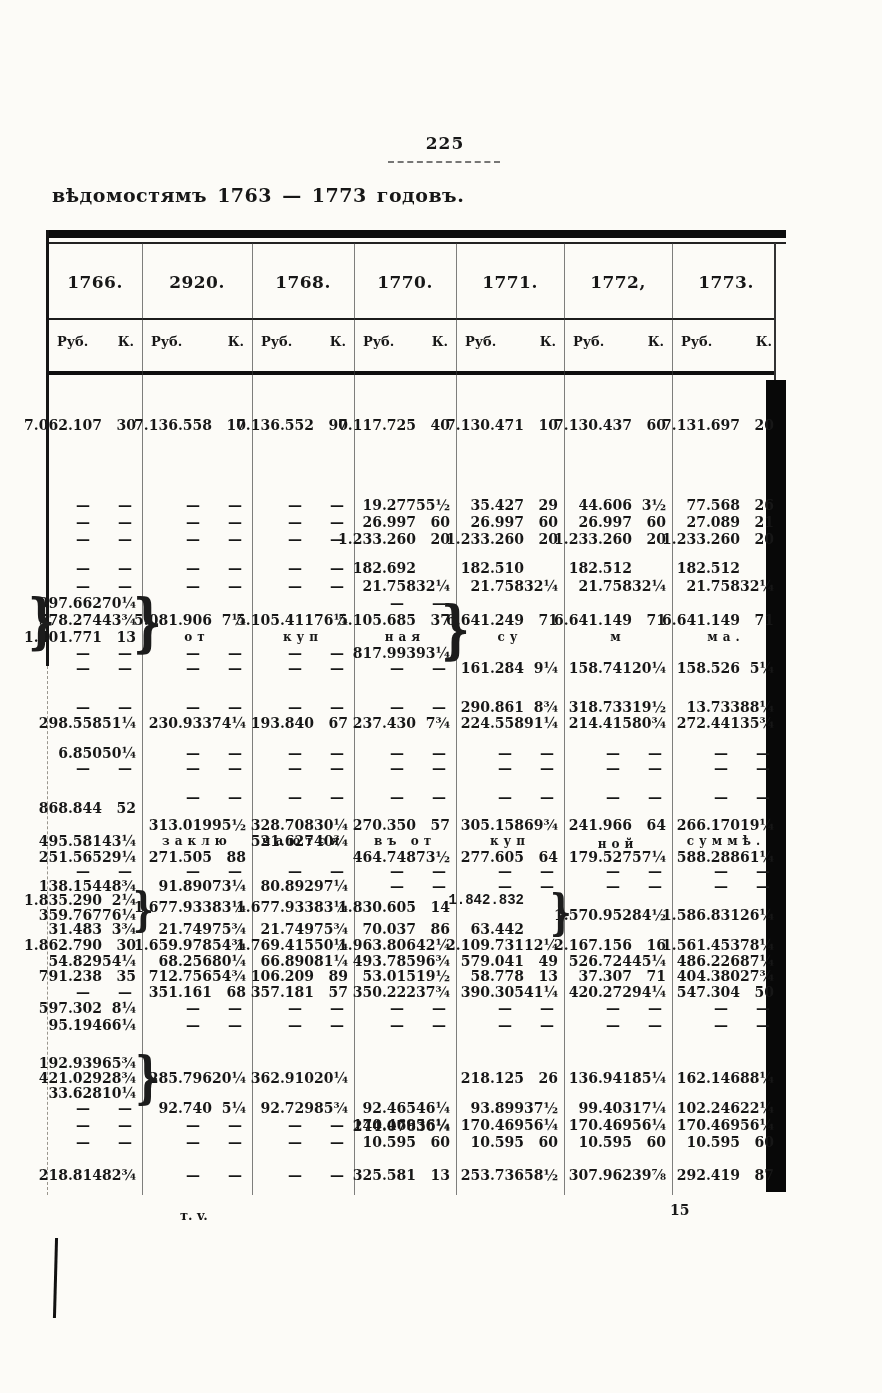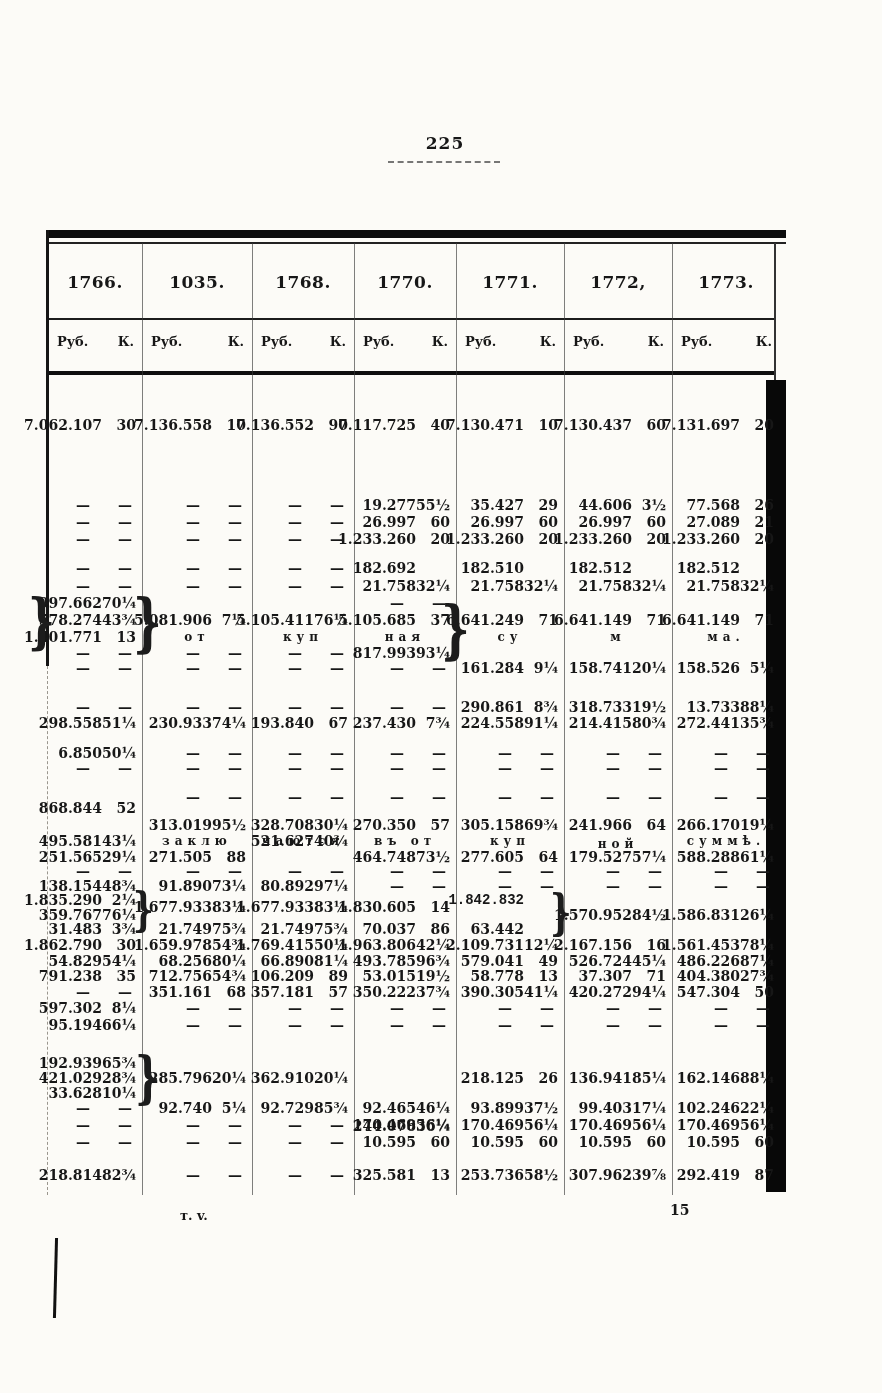--- a/index.html
+++ b/index.html
@@ -41,20 +41,21 @@
   .footer-vol{position:absolute;left:180px;top:1208px;font-size:13px;font-weight:bold;}
   .footer-page{position:absolute;left:670px;top:1202px;font-size:14px;font-weight:bold;}
 </style>
 </head>
 <body>
 
 <div class="page">
 
   <div class="pagenum">225</div>
   <div class="pagenum-rule"></div>
+  <div class="heading">вѣдомостямъ 1763 — 1773 годовъ.</div>
 
   <div class="rule rule-top-band"></div>
   <div class="rule rule-top-thin"></div>
   <div class="rule rule-mid1"></div>
   <div class="rule rule-mid2"></div>
   <div class="rule left-border-top"></div>
   <div class="left-border-bottom"></div>
   <div class="rule right-thin"></div>
   <div class="rule heavy-bar"></div>
 
@@ -210,21 +211,21 @@
         <div class="row" style="top: 904px;">
           <span class="rub-dash">—</span>
           <span class="kop-dash">—</span>
         </div>
         <div class="row" style="top: 937px;">
           <span class="rub">218.814</span>
           <span class="kop">82¾</span>
         </div>
       </div>
       <div class="col" style="left: 142px; width: 110px;">
-        <div class="yearlbl">1035.</div>
+        <div class="yearlbl">2920.</div>
         <div class="rklbl">
           <span class="rl">Руб.</span>
           <span class="kl">К.</span>
         </div>
         <div class="row" style="top: 187px;">
           <span class="rub">7.136.558</span>
           <span class="kop">10</span>
         </div>
         <div class="row" style="top: 267px;">
           <span class="rub-dash">—</span>

